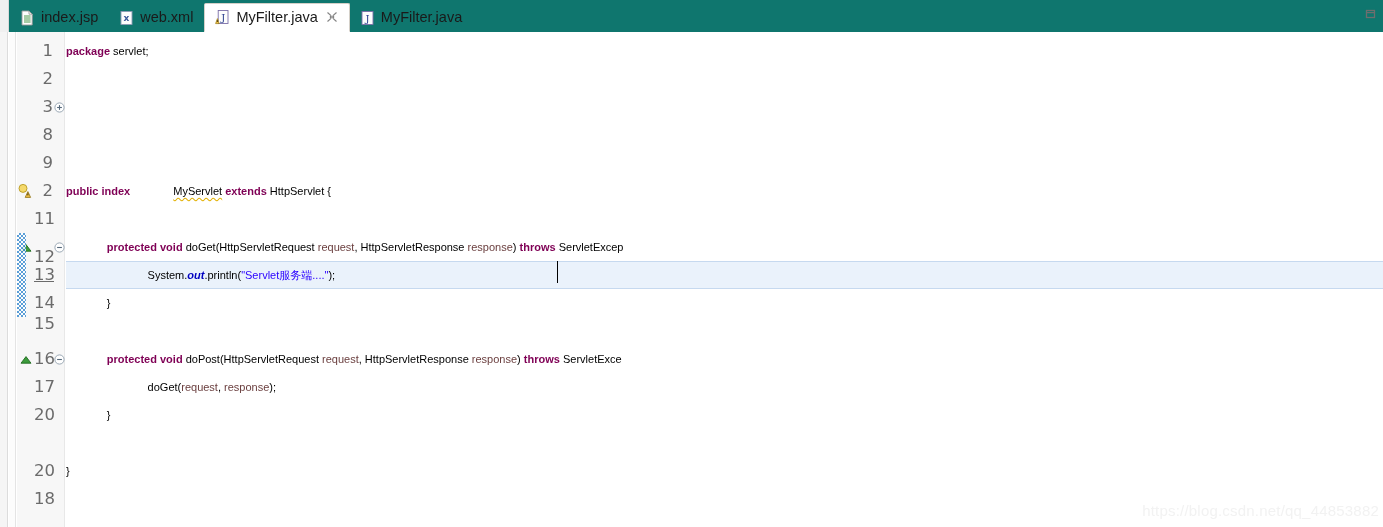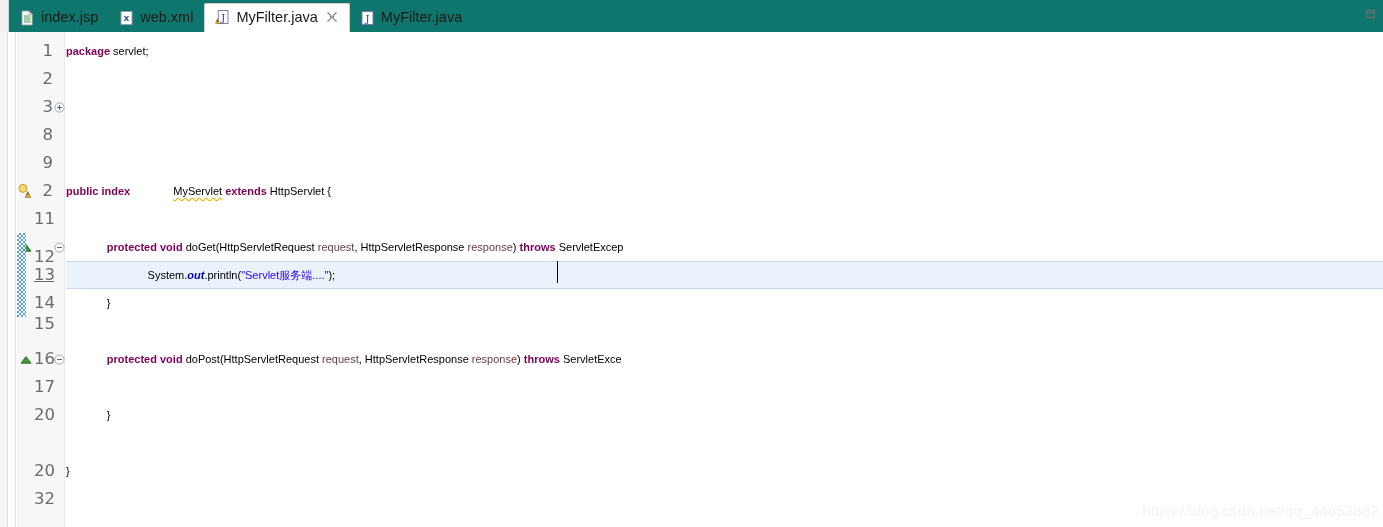--- a/index.html
+++ b/index.html
@@ -318,21 +318,21 @@
         <div class="num" style="top: 173px; text-align: center;">11</div>
         <div class="num" style="top: 201px; margin-top: 10px;">12</div>
         <div class="num" style="top: 229px; text-decoration: underline;">13</div>
         <div class="num" style="top: 257px;">14</div>
         <div class="num" style="top: 278px;">15</div>
         <div class="num" style="top: 313px;">16</div>
         <div class="num" style="top: 341px;">17</div>
         <div class="num" style="top: 369px;">20</div>
         <div class="num" style="top: 419px; margin-left: 34px;">19</div>
         <div class="num" style="top: 425px;">20</div>
-        <div class="num" style="top: 453px;">32</div>
+        <div class="num" style="top: 453px;">18</div>
       </div>
     <div class="fold-col" id="fold-col">
         <svg class="fold-widget" viewBox="0 0 11 11" style="top: 70px;">
           <circle cx="5.5" cy="5.5" r="4.6" fill="#ffffff" stroke="#9aa7b4" stroke-width="1"></circle>
           <line x1="3.1" y1="5.5" x2="7.9" y2="5.5" stroke="#55687a" stroke-width="1.1"></line>
           <line x1="5.5" y1="3.1" x2="5.5" y2="7.9" stroke="#55687a" stroke-width="1.1"></line>
         </svg>
         <svg class="fold-widget" viewBox="0 0 11 11" style="top: 210px;">
           <circle cx="5.5" cy="5.5" r="4.6" fill="#ffffff" stroke="#9aa7b4" stroke-width="1"></circle>
           <line x1="3.1" y1="5.5" x2="7.9" y2="5.5" stroke="#55687a" stroke-width="1.1"></line>
@@ -352,20 +352,21 @@
         <div class="code" style="top: 173px; left: 0px;"></div>
         <div class="code" style="top: 201px; left: 40.8px;"><span class="kw">protected</span><span class="pln"> </span><span class="kw">void</span><span class="pln"> doGet(HttpServletRequest </span><span class="par">request</span><span class="pln">, HttpServletResponse </span><span class="par">response</span><span class="pln">) </span><span class="kw">throws</span><span class="pln"> ServletExcep</span></div>
         <div class="hl-row" style="top: 229px;"></div>
         <div class="hl-border-top" style="top: 229px;"></div>
         <div class="hl-border-bottom" style="top: 256px;"></div>
         <div class="code" style="top: 229px; left: 81.6px;"><span class="pln">System.</span><span class="fld">out</span><span class="pln">.println(</span><span class="str">"Servlet服务端...."</span><span class="pln">);</span></div>
         <div class="caret" style="top: 229px; left: 490.6px;"></div>
         <div class="code" style="top: 257px; left: 40.8px;"><span class="pln">}</span></div>
         <div class="code" style="top: 285px; left: 0px;"></div>
         <div class="code" style="top: 313px; left: 40.8px;"><span class="kw">protected</span><span class="pln"> </span><span class="kw">void</span><span class="pln"> doPost(HttpServletRequest </span><span class="par">request</span><span class="pln">, HttpServletResponse </span><span class="par">response</span><span class="pln">) </span><span class="kw">throws</span><span class="pln"> ServletExce</span></div>
+        <div class="code" style="top: 341px; left: 81.6px;"><span class="pln">doGet(</span><span class="par">request</span><span class="pln">, </span><span class="par">response</span><span class="pln">);</span></div>
         <div class="code" style="top: 369px; left: 40.8px;"><span class="pln">}</span></div>
         <div class="code" style="top: 397px; left: 0px;"></div>
         <div class="code" style="top: 425px; left: 0px;"><span class="pln">}</span></div>
         <div class="code" style="top: 453px; left: 0px;"></div>
       </div>
 
     <div class="watermark">https://blog.csdn.net/qq_44853882</div>
   <div class="changebar" style="top: 201px; height: 84px;"></div>
     </div>
 </div>

